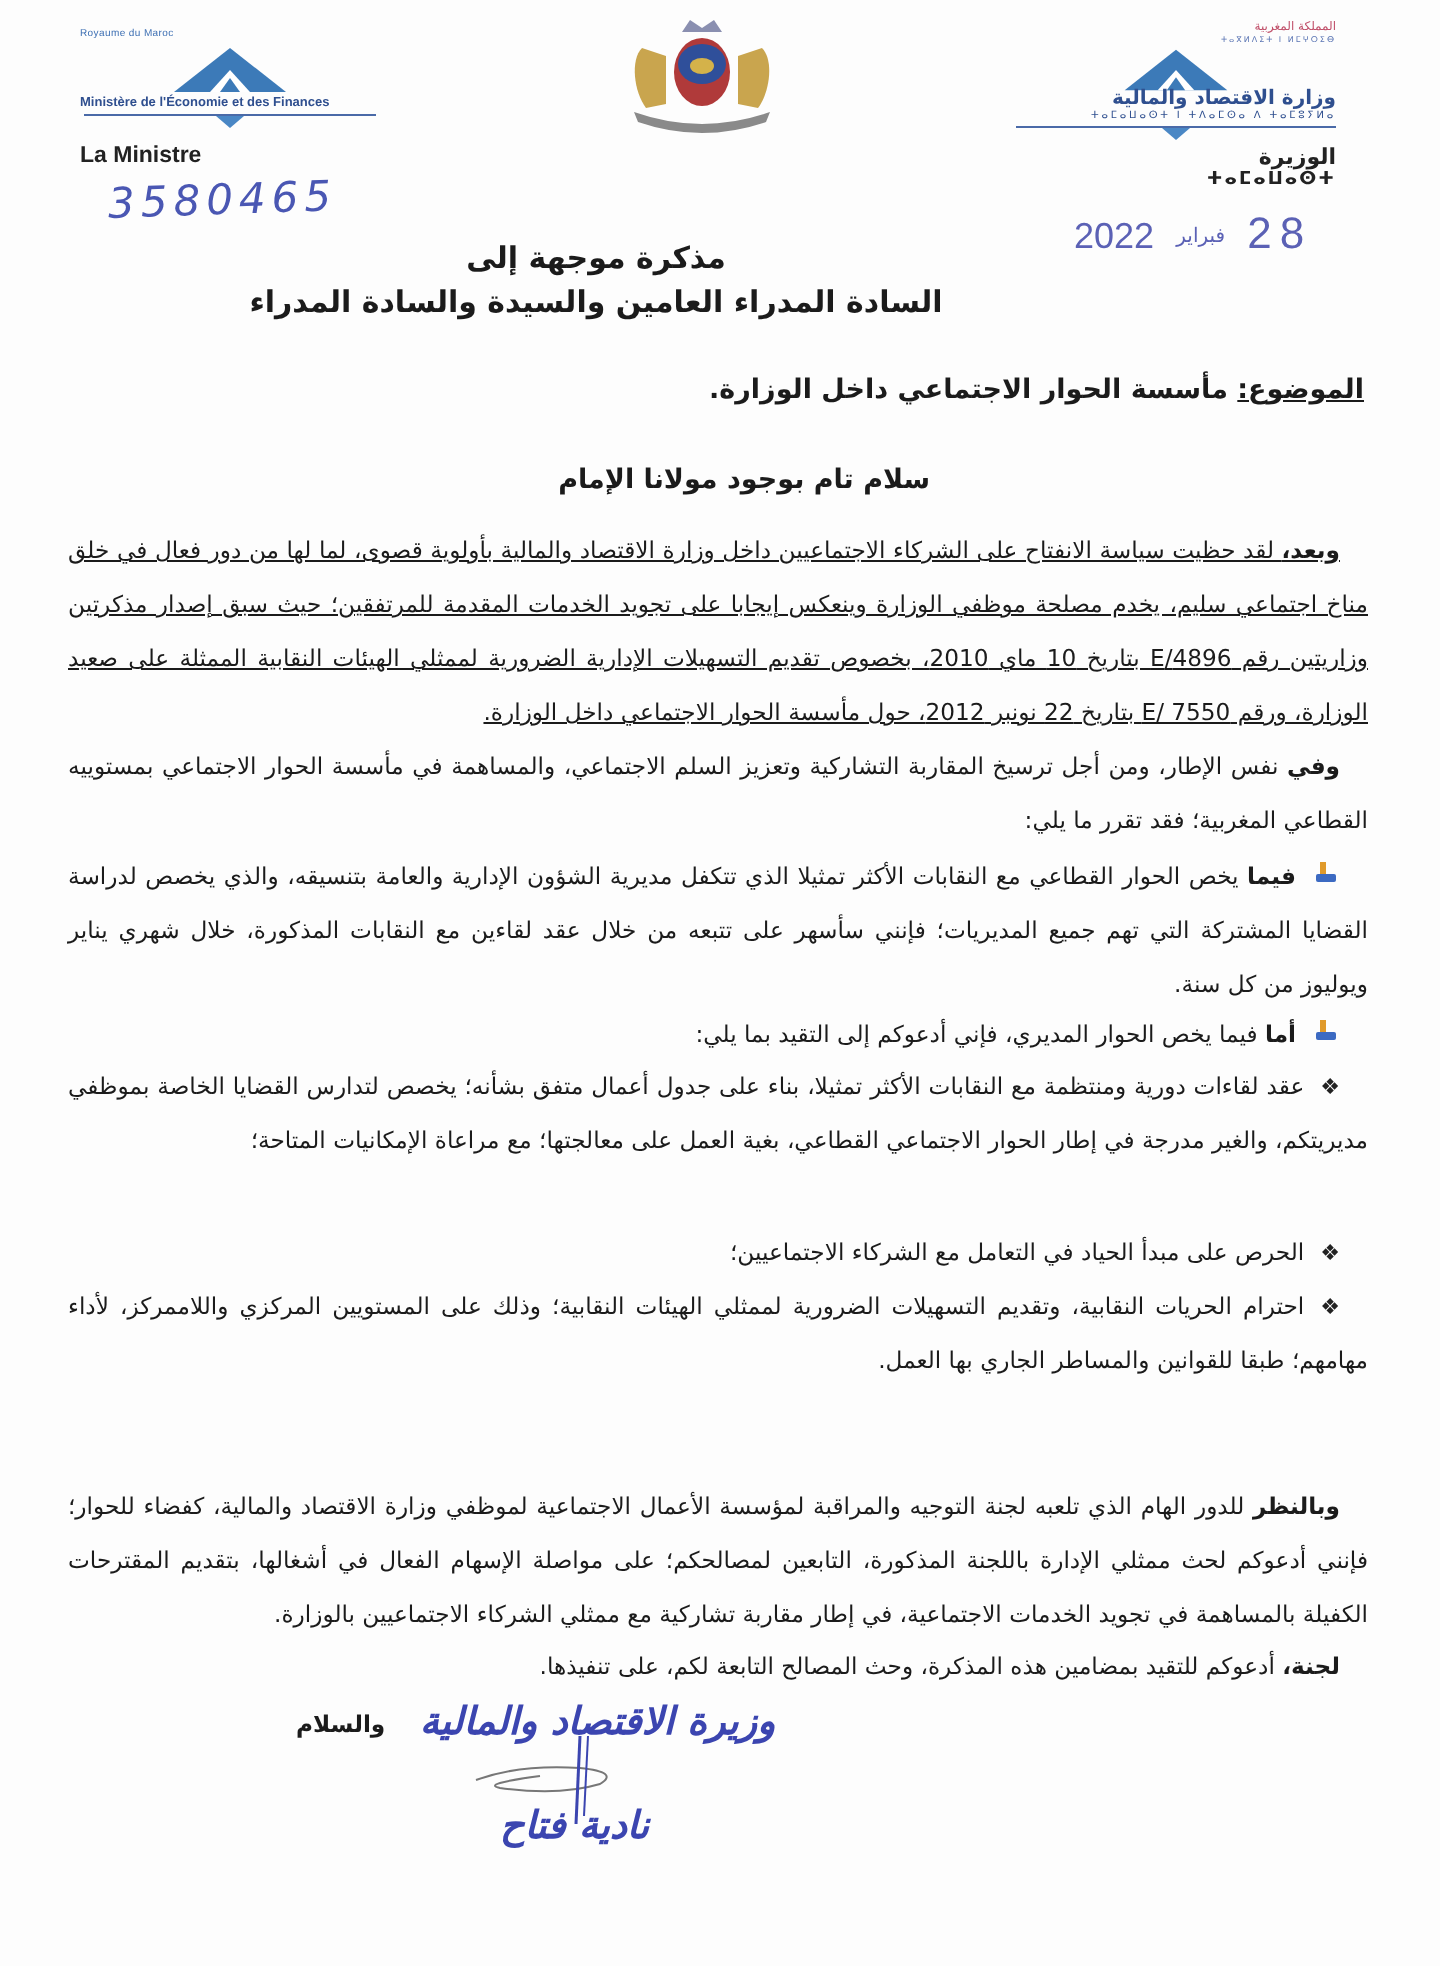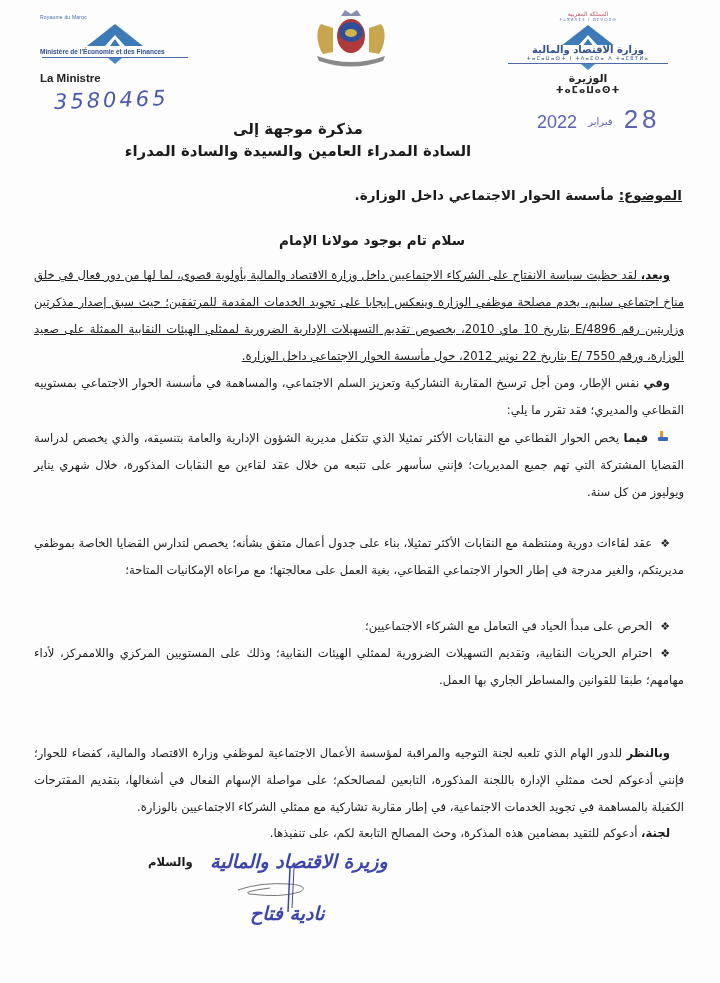--- a/index.html
+++ b/index.html
@@ -15,34 +15,34 @@
   .lh-left .ministry { font-family: "Liberation Sans", sans-serif; font-size: 6.5px; font-weight: bold; color: #2f4f8f; margin-top: 1px; white-space: nowrap; }
   .lh-left .rule { height: 1px; background: #4a6aa8; margin: 2px 2px 0; }
   .lh-left .tri { width: 0; height: 0; margin: 0 auto; border-left: 7px solid transparent; border-right: 7px solid transparent; border-top: 6px solid #4a87c5; }
   .lh-left .title { font-family: "Liberation Sans", sans-serif; font-size: 11.5px; font-weight: bold; color: #222; margin-top: 8px; }
   .ref-number { position: absolute; left: 54px; top: 88px; font-family: "DejaVu Sans", sans-serif; font-size: 21px; color: #4a57b3; letter-spacing: 3px; font-style: italic; transform: rotate(-2deg); }
 
   
   .coat { position: absolute; left: 303px; top: 6px; width: 96px; height: 62px; }
 
   
-  .lh-right { position: absolute; left: 508px; top: 10px; width: 160px; text-align: center; direction: rtl; }
+  .lh-right { position: absolute; left: 508px; top: 10px; width: 160px; text-align: right; direction: rtl; }
   .lh-right .kingdom-ar { font-size: 6px; color: #c0506a; }
   .lh-right .tifi-small { font-size: 4px; color: #5c76b4; letter-spacing: 1px; direction: ltr; }
   .lh-right .logo { display: block; margin: 2px auto 0; }
   .lh-right .ministry-ar { font-size: 10px; color: #2f4f8f; font-weight: bold; margin-top: -2px; }
   .lh-right .tifi { font-size: 5px; color: #2f4f8f; letter-spacing: 1.4px; direction: ltr; white-space: nowrap; }
   .lh-right .rule { height: 1px; background: #4a6aa8; margin: 2px 0 0; }
   .lh-right .tri { width: 0; height: 0; margin: 0 auto; border-left: 7px solid transparent; border-right: 7px solid transparent; border-top: 6px solid #4a87c5; }
   .lh-right .title-ar { font-size: 11px; font-weight: bold; color: #222; margin-top: 2px; }
   .lh-right .title-tifi { font-size: 9px; font-weight: bold; color: #222; direction: ltr; letter-spacing: 1px; }
   .date-stamp { position: absolute; left: 537px; top: 104px; direction: ltr; color: #5b61b5; white-space: nowrap; }
   .date-stamp .year { font-family: "Liberation Sans", sans-serif; font-size: 18px; }
   .date-stamp .month { font-size: 10px; margin: 0 6px; display: inline-block; transform: translateY(-3px); }
-  .date-stamp .day { font-family: "Liberation Sans", sans-serif; font-size: 26px; letter-spacing: 4px; }
+  .date-stamp .day { font-family: "Liberation Sans", sans-serif; font-size: 22px; letter-spacing: 4px; }
 
   
   .rtl { direction: rtl; unicode-bidi: embed; }
   .memo-head { position: absolute; left: 0; top: 118px; width: 596px; text-align: center; }
   .memo-head .l1 { font-size: 15px; font-weight: bold; line-height: 22px; }
   .memo-head .l2 { font-size: 15px; font-weight: bold; line-height: 22px; }
 
   .subject { position: absolute; right: 38px; top: 187px; font-size: 13.5px; font-weight: bold; white-space: nowrap; }
   .subject .label { text-decoration: underline; }
   .greeting { position: absolute; right: 255px; top: 232px; font-size: 13.5px; font-weight: bold; white-space: nowrap; }
@@ -120,27 +120,30 @@
     <span class="label">الموضوع:</span><span> مأسسة الحوار الاجتماعي داخل الوزارة.</span>
   </div>
 
   <div class="greeting rtl">سلام تام بوجود مولانا الإمام</div>
 
   <div class="para rtl" style="top:262px;text-decoration:underline;">
     <span class="indent"></span><b>وبعد،</b><span> لقد حظيت سياسة الانفتاح على الشركاء الاجتماعيين داخل وزارة الاقتصاد والمالية بأولوية قصوى، لما لها من دور فعال في خلق مناخ اجتماعي سليم، يخدم مصلحة موظفي الوزارة وينعكس إيجابا على تجويد الخدمات المقدمة للمرتفقين؛ حيث سبق إصدار مذكرتين وزاريتين رقم 4896/E بتاريخ 10 ماي 2010، بخصوص تقديم التسهيلات الإدارية الضرورية لممثلي الهيئات النقابية الممثلة على صعيد الوزارة، ورقم E/ 7550 بتاريخ 22 نونبر 2012، حول مأسسة الحوار الاجتماعي داخل الوزارة.</span>
   </div>
 
   <div class="para rtl" style="top:370px;">
-    <span class="indent"></span><b>وفي</b><span> نفس الإطار، ومن أجل ترسيخ المقاربة التشاركية وتعزيز السلم الاجتماعي، والمساهمة في مأسسة الحوار الاجتماعي بمستوييه القطاعي والمديري؛ فقد تقرر ما يلي:</span>
+    <span class="indent"></span><b>وفي</b><span> نفس الإطار، ومن أجل ترسيخ المقاربة التشاركية وتعزيز السلم الاجتماعي، والمساهمة في مأسسة الحوار الاجتماعي بمستوييه القطاعي المغربية؛ فقد تقرر ما يلي:</span>
   </div>
 
   <div class="para rtl" style="top:425px;">
     <span class="indent"></span><span class="bullet-arrow"></span><b>فيما</b><span> يخص الحوار القطاعي مع النقابات الأكثر تمثيلا الذي تتكفل مديرية الشؤون الإدارية والعامة بتنسيقه، والذي يخصص لدراسة القضايا المشتركة التي تهم جميع المديريات؛ فإنني سأسهر على تتبعه من خلال عقد لقاءين مع النقابات المذكورة، خلال شهري يناير ويوليوز من كل سنة.</span>
   </div>
 
+  <div class="para rtl" style="top:504px;">
+    <span class="indent"></span><span class="bullet-arrow"></span><b>أما</b><span> فيما يخص الحوار المديري، فإني أدعوكم إلى التقيد بما يلي:</span>
+  </div>
 
   <div class="para rtl" style="top:530px;">
     <span class="indent"></span><span class="diamond">❖</span><span>عقد لقاءات دورية ومنتظمة مع النقابات الأكثر تمثيلا، بناء على جدول أعمال متفق بشأنه؛ يخصص لتدارس القضايا الخاصة بموظفي مديريتكم، والغير مدرجة في إطار الحوار الاجتماعي القطاعي، بغية العمل على معالجتها؛ مع مراعاة الإمكانيات المتاحة؛</span>
   </div>
   <div class="para rtl" style="top:613px;">
     <span class="indent"></span><span class="diamond">❖</span><span>الحرص على مبدأ الحياد في التعامل مع الشركاء الاجتماعيين؛</span>
   </div>
   <div class="para rtl" style="top:640px;">
     <span class="indent"></span><span class="diamond">❖</span><span>احترام الحريات النقابية، وتقديم التسهيلات الضرورية لممثلي الهيئات النقابية؛ وذلك على المستويين المركزي واللاممركز، لأداء مهامهم؛ طبقا للقوانين والمساطر الجاري بها العمل.</span>
   </div>

